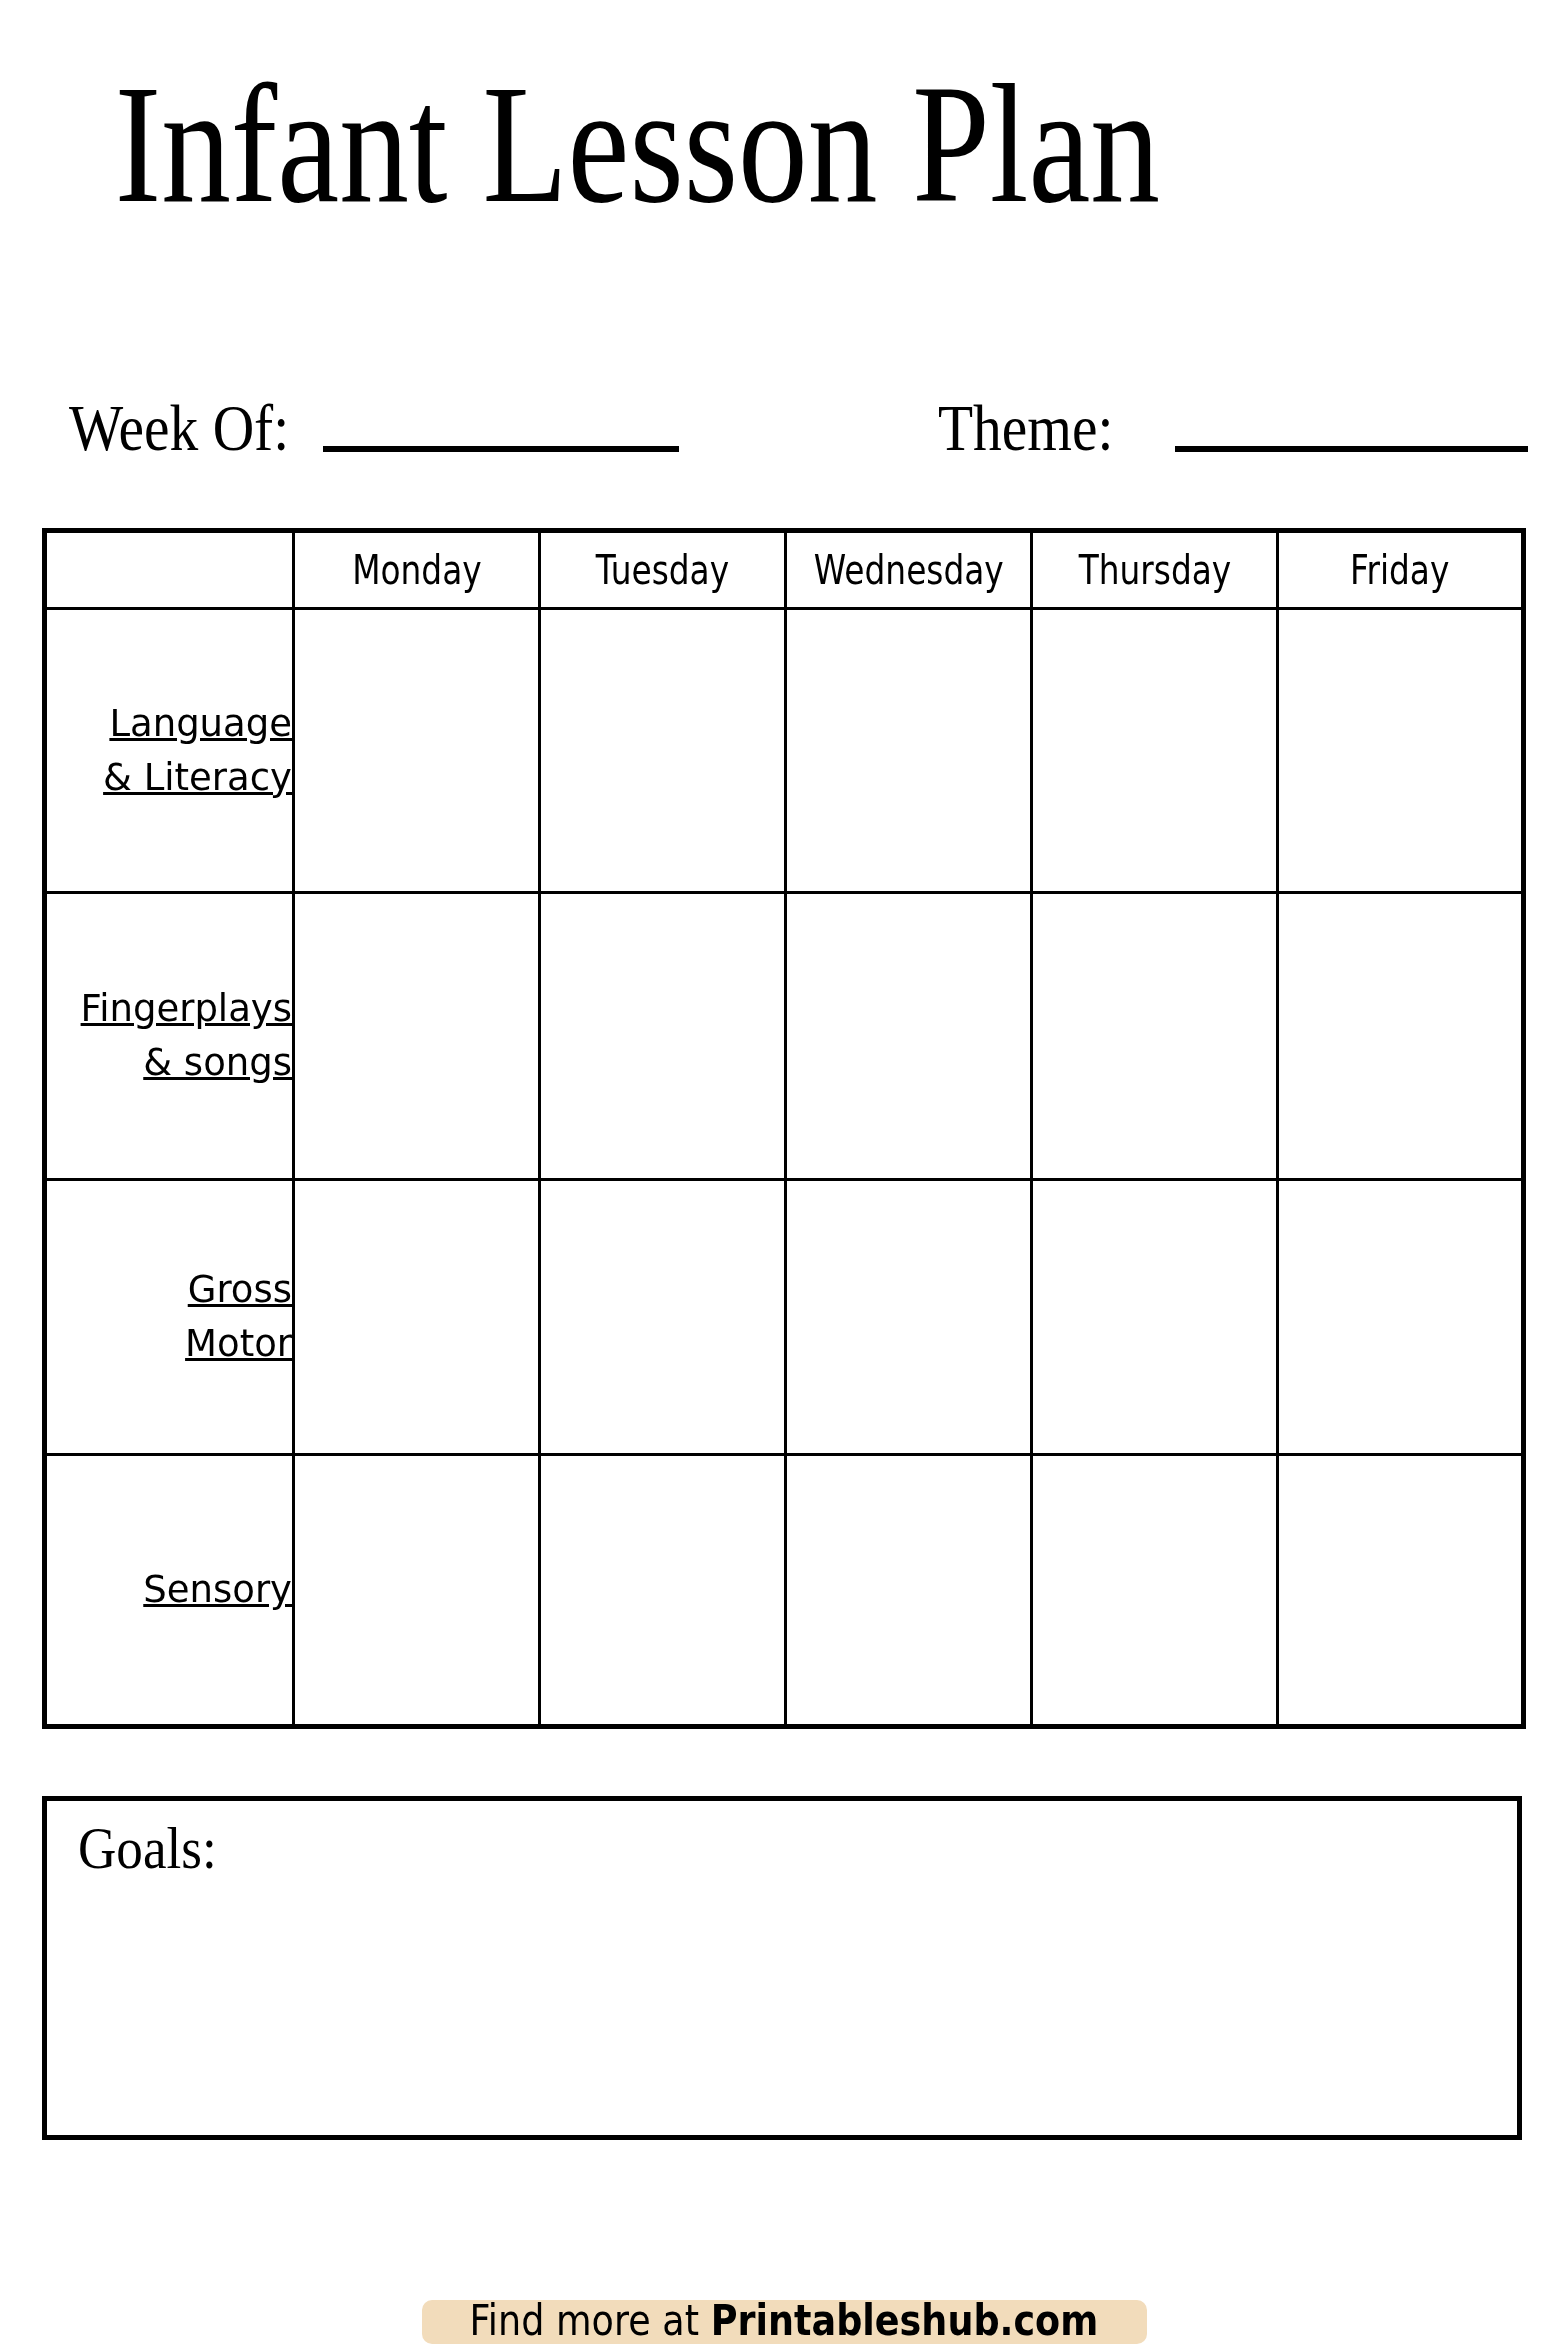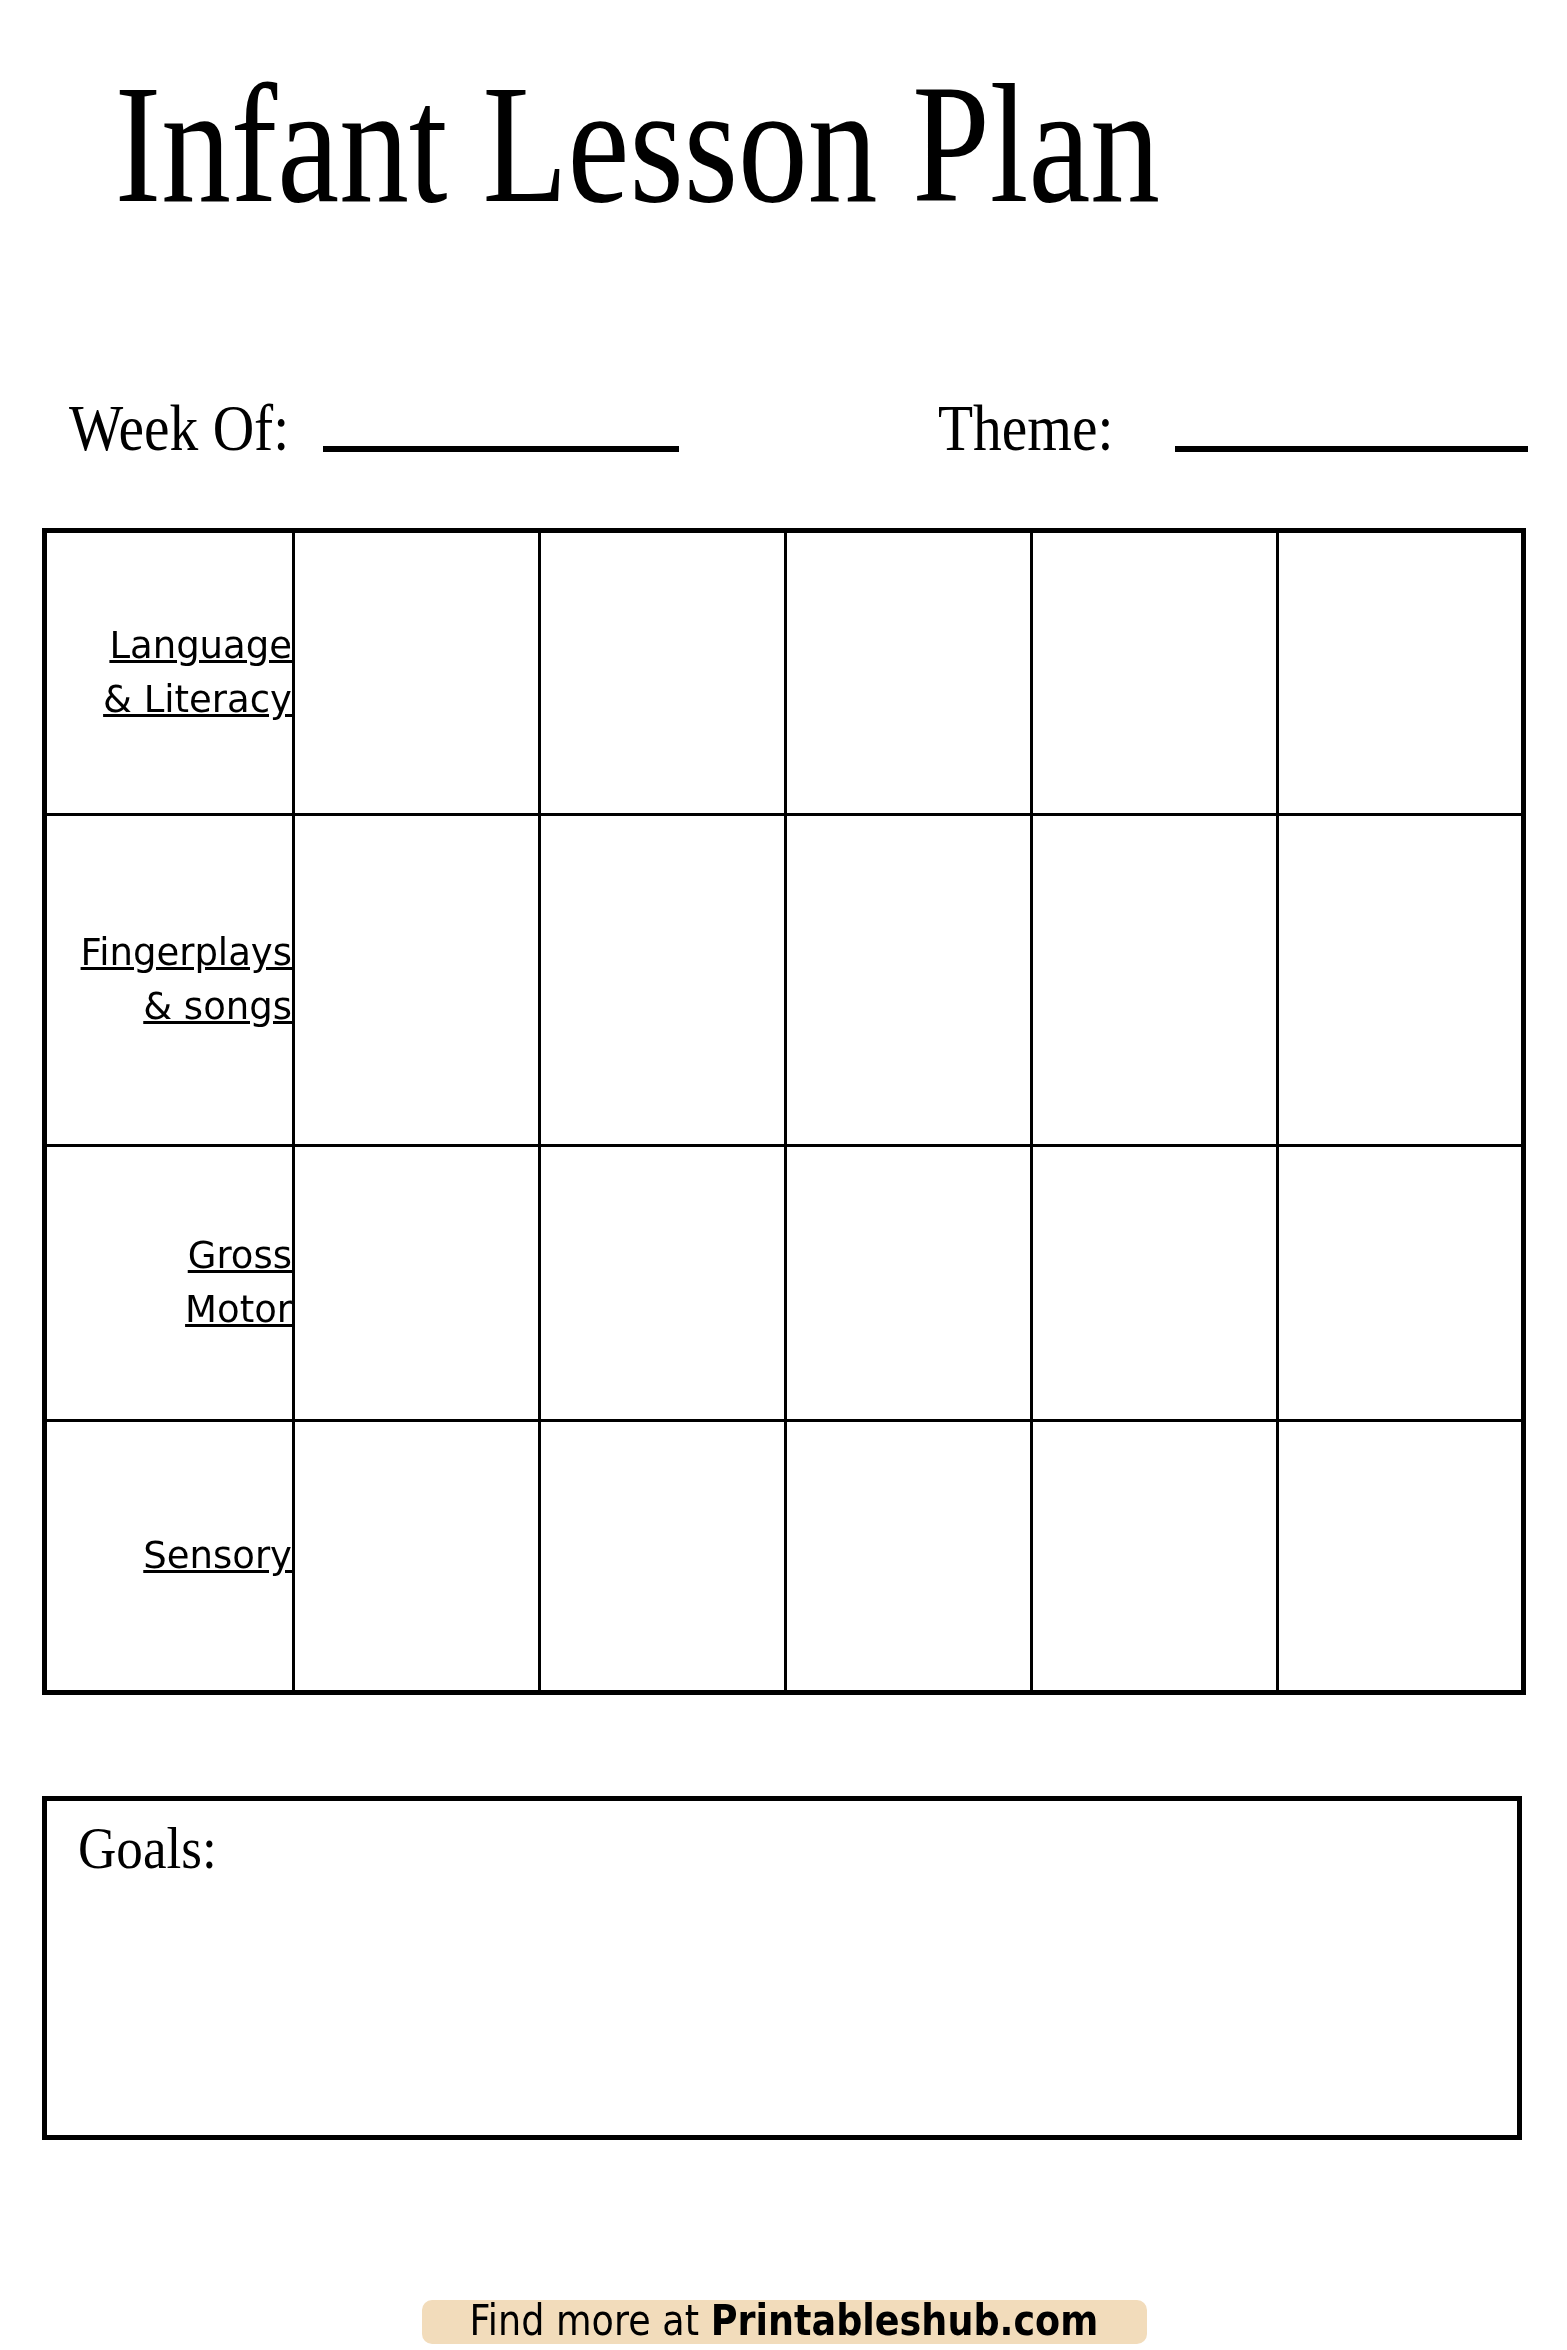--- a/index.html
+++ b/index.html
@@ -39,21 +39,21 @@
   
   .plan-table {
     position: absolute; left: 42px; top: 528px;
     border-collapse: collapse; table-layout: fixed;
     width: 1484px;
     border: 5.5px solid #000;
   }
   .plan-table td, .plan-table th { border: 3.7px solid #000; padding: 0; background: #fff; }
   .plan-table tr.header-row { height: 78px; }
   .plan-table tr.row-1 { height: 284px; }
-  .plan-table tr.row-2 { height: 331px; }
+  .plan-table tr.row-2 { height: 287px; }
   .plan-table tr.row-3 { height: 275px; }
   .plan-table tr.row-4 { height: 272px; }
 
   .day-header {
     font-family: "DejaVu Sans", sans-serif;
     font-size: 40px; font-weight: 400;
     text-align: center; vertical-align: middle;
     white-space: nowrap;
   }
   .day-header .cond { display: inline-block; transform: scaleX(0.82); transform-origin: center; }
@@ -119,20 +119,28 @@
 <table class="plan-table">
   <colgroup>
     <col style="width:249px">
     <col style="width:246px">
       <col style="width:246px">
       <col style="width:246px">
       <col style="width:246px">
       <col style="width:246px">
   </colgroup>
   <tbody>
+    <tr class="header-row">
+      <td class="corner"></td>
+      <td class="day-header"><span class="cond">Monday</span></td>
+      <td class="day-header"><span class="cond">Tuesday</span></td>
+      <td class="day-header"><span class="cond">Wednesday</span></td>
+      <td class="day-header"><span class="cond">Thursday</span></td>
+      <td class="day-header"><span class="cond">Friday</span></td>
+    </tr>
 
     <tr class="row-1">
       <td class="row-label">
         <span class="line">Language</span>
         <span class="line">&amp; Literacy</span>
       </td>
       <td></td>
       <td></td>
       <td></td>
       <td></td>

